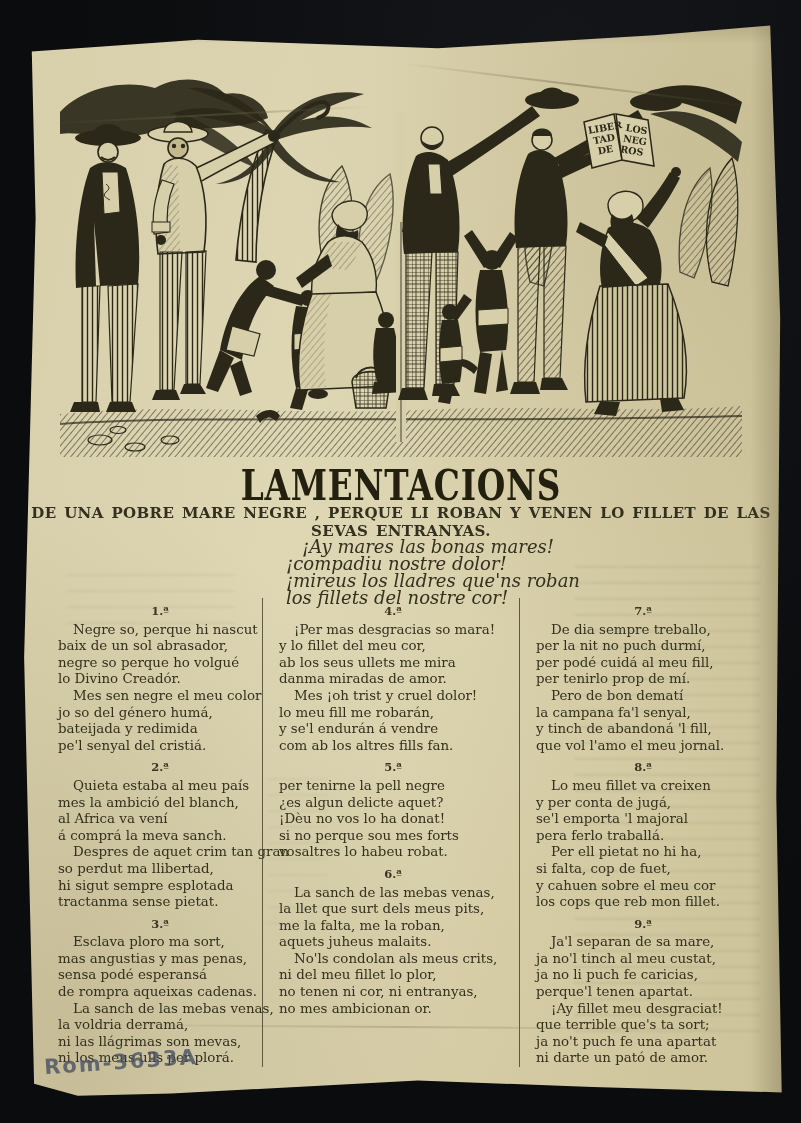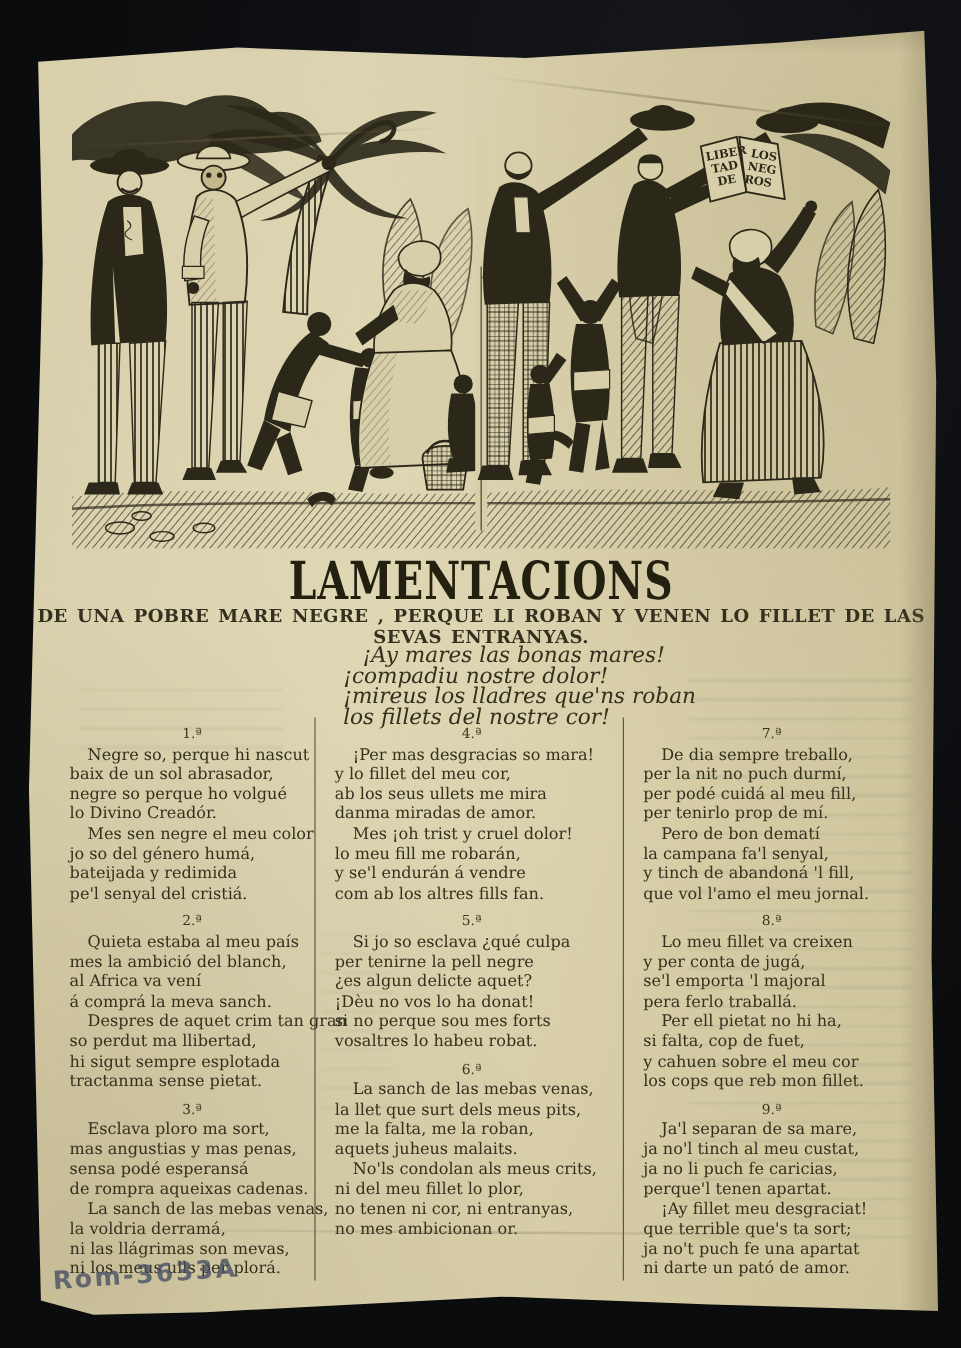--- a/index.html
+++ b/index.html
@@ -44,21 +44,21 @@
   .epigraph{position:absolute;top:520px;left:268px;width:270px;
     font-style:italic;font-size:18px;line-height:17px;color:#33301e;}
   .epigraph .line{white-space:nowrap;}
   .epigraph .line:first-child{padding-left:16px;}
 
   .columns{position:absolute;top:580px;left:40px;width:692px;display:flex;}
   .column{font-size:13.4px;line-height:16.6px;color:#33301e;}
   .col-0{width:204px;}
   .col-1{width:228px;border-left:1px solid rgba(55,50,32,.75);border-right:1px solid rgba(55,50,32,.75);padding:0 12px 0 16px;}
   .col-2{width:214px;padding-left:16px;}
-  .stanza-number{text-align:center;font-size:11.5px;padding:5px 0 2px 0;color:#3a3522;}
+  .stanza-number{text-align:center;font-size:11.5px;padding:5px 0 2px 0;color:#3a3522;font-weight:bold;}
   .verse-line{white-space:nowrap;}
   .verse-line.indent{padding-left:15px;}
 
   .inscription{position:absolute;left:26px;top:1032px;
     font-family:"DejaVu Sans","Liberation Sans",sans-serif;
     font-size:21px;letter-spacing:2px;color:rgba(72,80,100,.8);
     transform:rotate(-4deg);font-weight:bold;}
 </style>
 </head>
 <body>
@@ -309,21 +309,20 @@
           <div class="stanza-number">4.ª</div>
           <div class="verse-line indent">¡Per mas desgracias so mara!</div>
           <div class="verse-line">y lo fillet del meu cor,</div>
           <div class="verse-line">ab los seus ullets me mira</div>
           <div class="verse-line">danma miradas de amor.</div>
           <div class="verse-line indent">Mes ¡oh trist y cruel dolor!</div>
           <div class="verse-line">lo meu fill me robarán,</div>
           <div class="verse-line">y se'l endurán á vendre</div>
           <div class="verse-line">com ab los altres fills fan.</div>
           <div class="stanza-number">5.ª</div>
-          <div class="verse-line indent">Si jo so esclava ¿qué culpa</div>
           <div class="verse-line">per tenirne la pell negre</div>
           <div class="verse-line">¿es algun delicte aquet?</div>
           <div class="verse-line">¡Dèu no vos lo ha donat!</div>
           <div class="verse-line">si no perque sou mes forts</div>
           <div class="verse-line">vosaltres lo habeu robat.</div>
           <div class="stanza-number">6.ª</div>
           <div class="verse-line indent">La sanch de las mebas venas,</div>
           <div class="verse-line">la llet que surt dels meus pits,</div>
           <div class="verse-line">me la falta, me la roban,</div>
           <div class="verse-line">aquets juheus malaits.</div>

